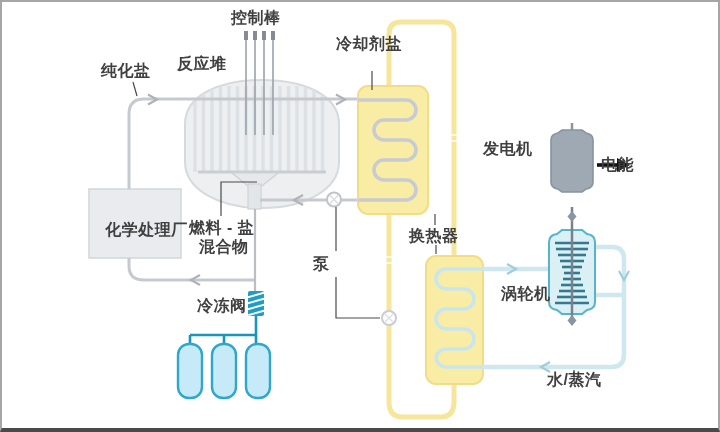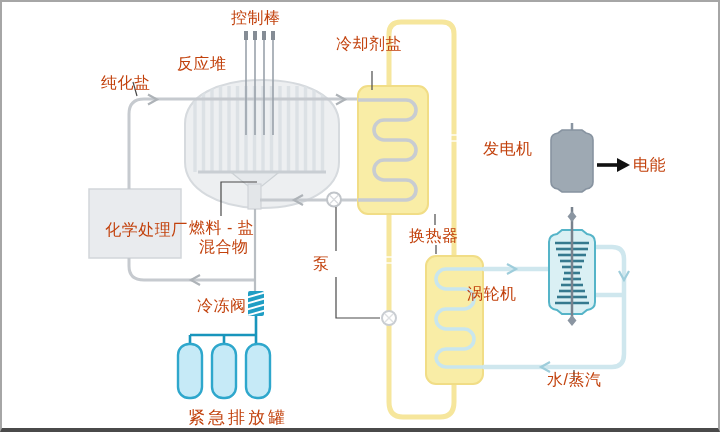--- a/index.html
+++ b/index.html
@@ -6,21 +6,21 @@
   .stage{
     position:relative;width:720px;height:432px;background:#ffffff;
     box-sizing:border-box;
     border-top:2px solid #a6a6a6;border-left:2px solid #a6a6a6;border-right:2px solid #a6a6a6;
     border-bottom:4px solid #4a4a4a;
     overflow:hidden;
     font-family:"Liberation Sans","DejaVu Sans",sans-serif;
   }
   .stage svg{position:absolute;left:0;top:0;}
   .lbl{
-    position:absolute;font-size:16px;font-weight:normal;color:#c2410c;
+    position:absolute;font-size:16px;font-weight:bold;color:#404040;
     letter-spacing:0.5px;white-space:nowrap;line-height:19px;
   }
   .lbl.center{text-align:center;}
   .lbl.big{font-size:17px;letter-spacing:3px;}
 </style>
 </head>
 <body>
 
 <div class="stage">
 
@@ -187,28 +187,27 @@
     <path d="M219,214 V180 H255"></path>
     <path d="M334,205 V249"></path>
     <path d="M334,275 V316 H378"></path>
     <path d="M433,223 V212"></path>
     <path d="M434,243 V252"></path>
     <path d="M572,368 V379"></path>
   </g>
 </svg>
 
 <div class="lbl" style="left:229px;top:6px">控制棒</div>
-<div class="lbl" style="left:99px;top:71px">纯化盐</div>
+<div class="lbl" style="left:99px;top:59px">纯化盐</div>
 <div class="lbl" style="left:175px;top:52px">反应堆</div>
 <div class="lbl" style="left:334px;top:32px">冷却剂盐</div>
 <div class="lbl center" style="left:87px;top:218px;width:115px">化学处理厂</div>
 <div class="lbl" style="left:187px;top:216px">燃料 - 盐</div>
 <div class="lbl" style="left:197px;top:235px">混合物</div>
 <div class="lbl" style="left:311px;top:252px">泵</div>
 <div class="lbl" style="left:407px;top:224px">换热器</div>
 <div class="lbl" style="left:195px;top:294px">冷冻阀</div>
-<div class="lbl big" style="left:186px;top:406px">紧急排放罐</div>
 <div class="lbl" style="left:481px;top:137px">发电机</div>
-<div class="lbl" style="left:631px;top:153px">电能</div>
-<div class="lbl" style="left:465px;top:282px">涡轮机</div>
+<div class="lbl" style="left:599px;top:153px">电能</div>
+<div class="lbl" style="left:499px;top:282px">涡轮机</div>
 <div class="lbl" style="left:545px;top:368px">水/蒸汽</div>
 
 </div>
 
 </body></html>

